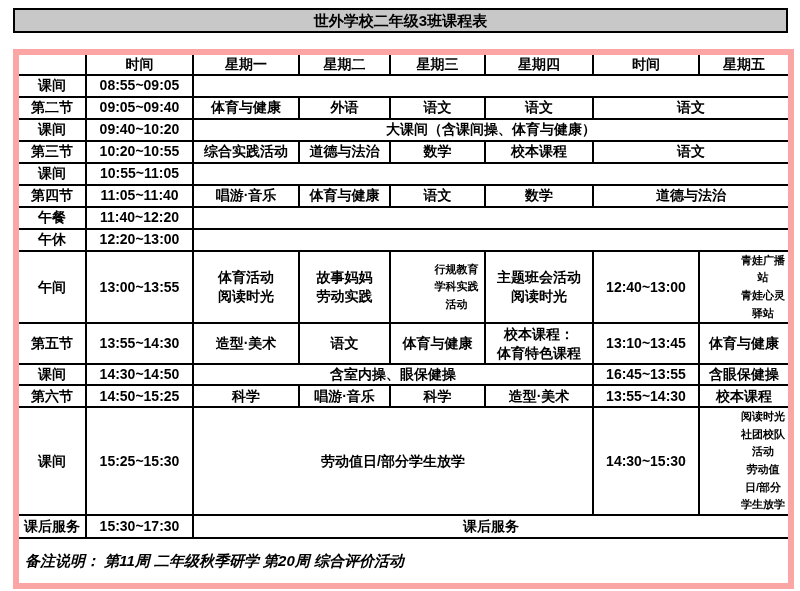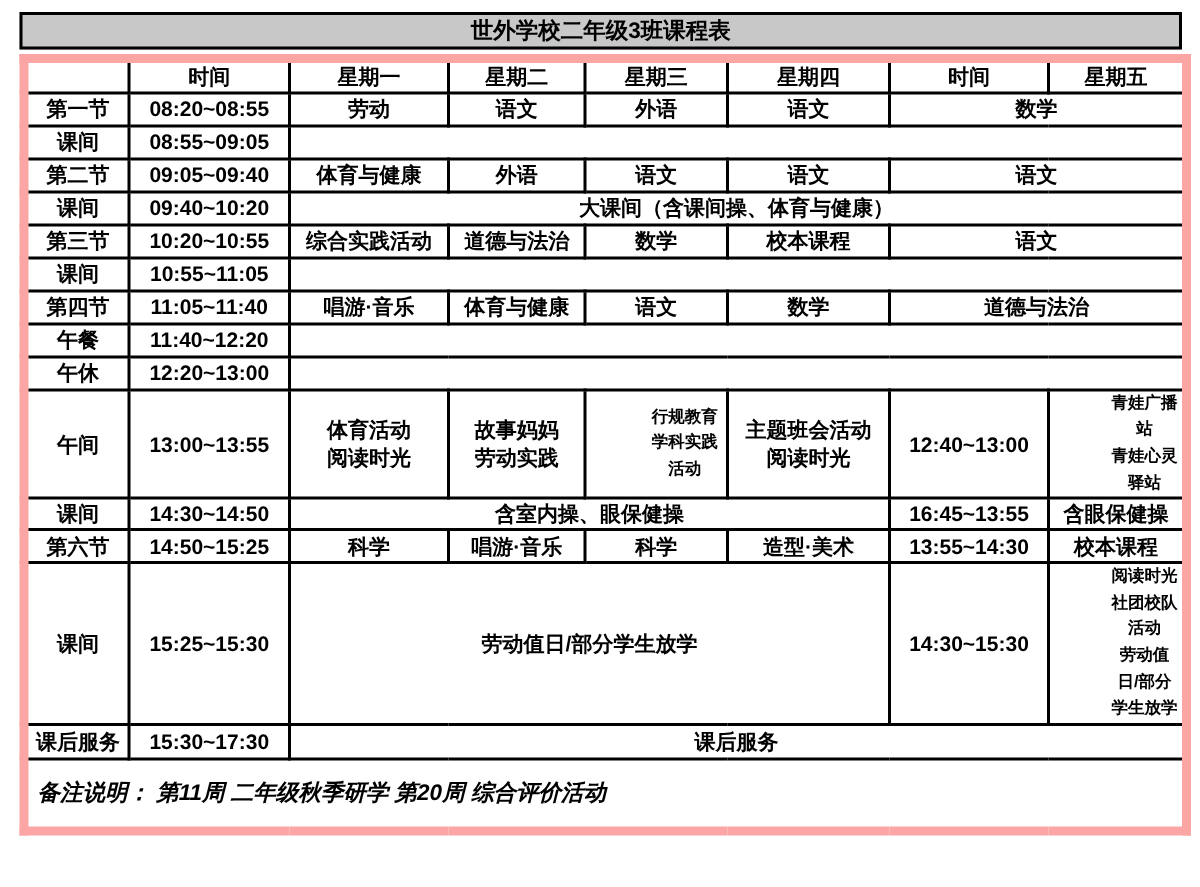--- a/index.html
+++ b/index.html
@@ -19,21 +19,21 @@
   .title-bar {
     box-sizing: border-box;
     width: 775px;
     height: 25px;
     border: 2px solid #000000;
     background: #c8c8c8;
     text-align: center;
     font-size: 15px;
     font-weight: bold;
     line-height: 21px;
-    margin-bottom: 3px;
+    margin-bottom: 16px;
   }
   table.timetable {
     border-collapse: collapse;
     table-layout: fixed;
     width: 775px;
     border: 6px solid #fca5a5;
   }
   .timetable th, .timetable td {
     border: 2px solid #000000;
     text-align: center;
@@ -85,29 +85,20 @@
         <th></th>
         <th>时间</th>
         <th>星期一</th>
         <th>星期二</th>
         <th>星期三</th>
         <th>星期四</th>
         <th>时间</th>
         <th>星期五</th>
       </tr>
 
-      <tr class="h-std">
-        <td>第一节</td>
-        <td>08:20~08:55</td>
-        <td>劳动</td>
-        <td>语文</td>
-        <td>外语</td>
-        <td>语文</td>
-        <td colspan="2">数学</td>
-      </tr>
 
       <tr class="h-std">
         <td>课间</td>
         <td>08:55~09:05</td>
         <td colspan="6"></td>
       </tr>
 
       <tr class="h-std">
         <td>第二节</td>
         <td>09:05~09:40</td>
@@ -171,20 +162,31 @@
 劳动实践</td>
         <td class="sm">行规教育
 学科实践活动</td>
         <td>主题班会活动
 阅读时光</td>
         <td>12:40~13:00</td>
         <td class="sm">青娃广播站
 青娃心灵驿站</td>
       </tr>
 
+      <tr class="h-p5">
+        <td>第五节</td>
+        <td>13:55~14:30</td>
+        <td>造型·美术</td>
+        <td>语文</td>
+        <td>体育与健康</td>
+        <td>校本课程：
+体育特色课程</td>
+        <td>13:10~13:45</td>
+        <td>体育与健康</td>
+      </tr>
 
       <tr class="h-b4">
         <td>课间</td>
         <td>14:30~14:50</td>
         <td colspan="4">含室内操、眼保健操</td>
         <td>16:45~13:55</td>
         <td>含眼保健操</td>
       </tr>
 
       <tr class="h-std">

